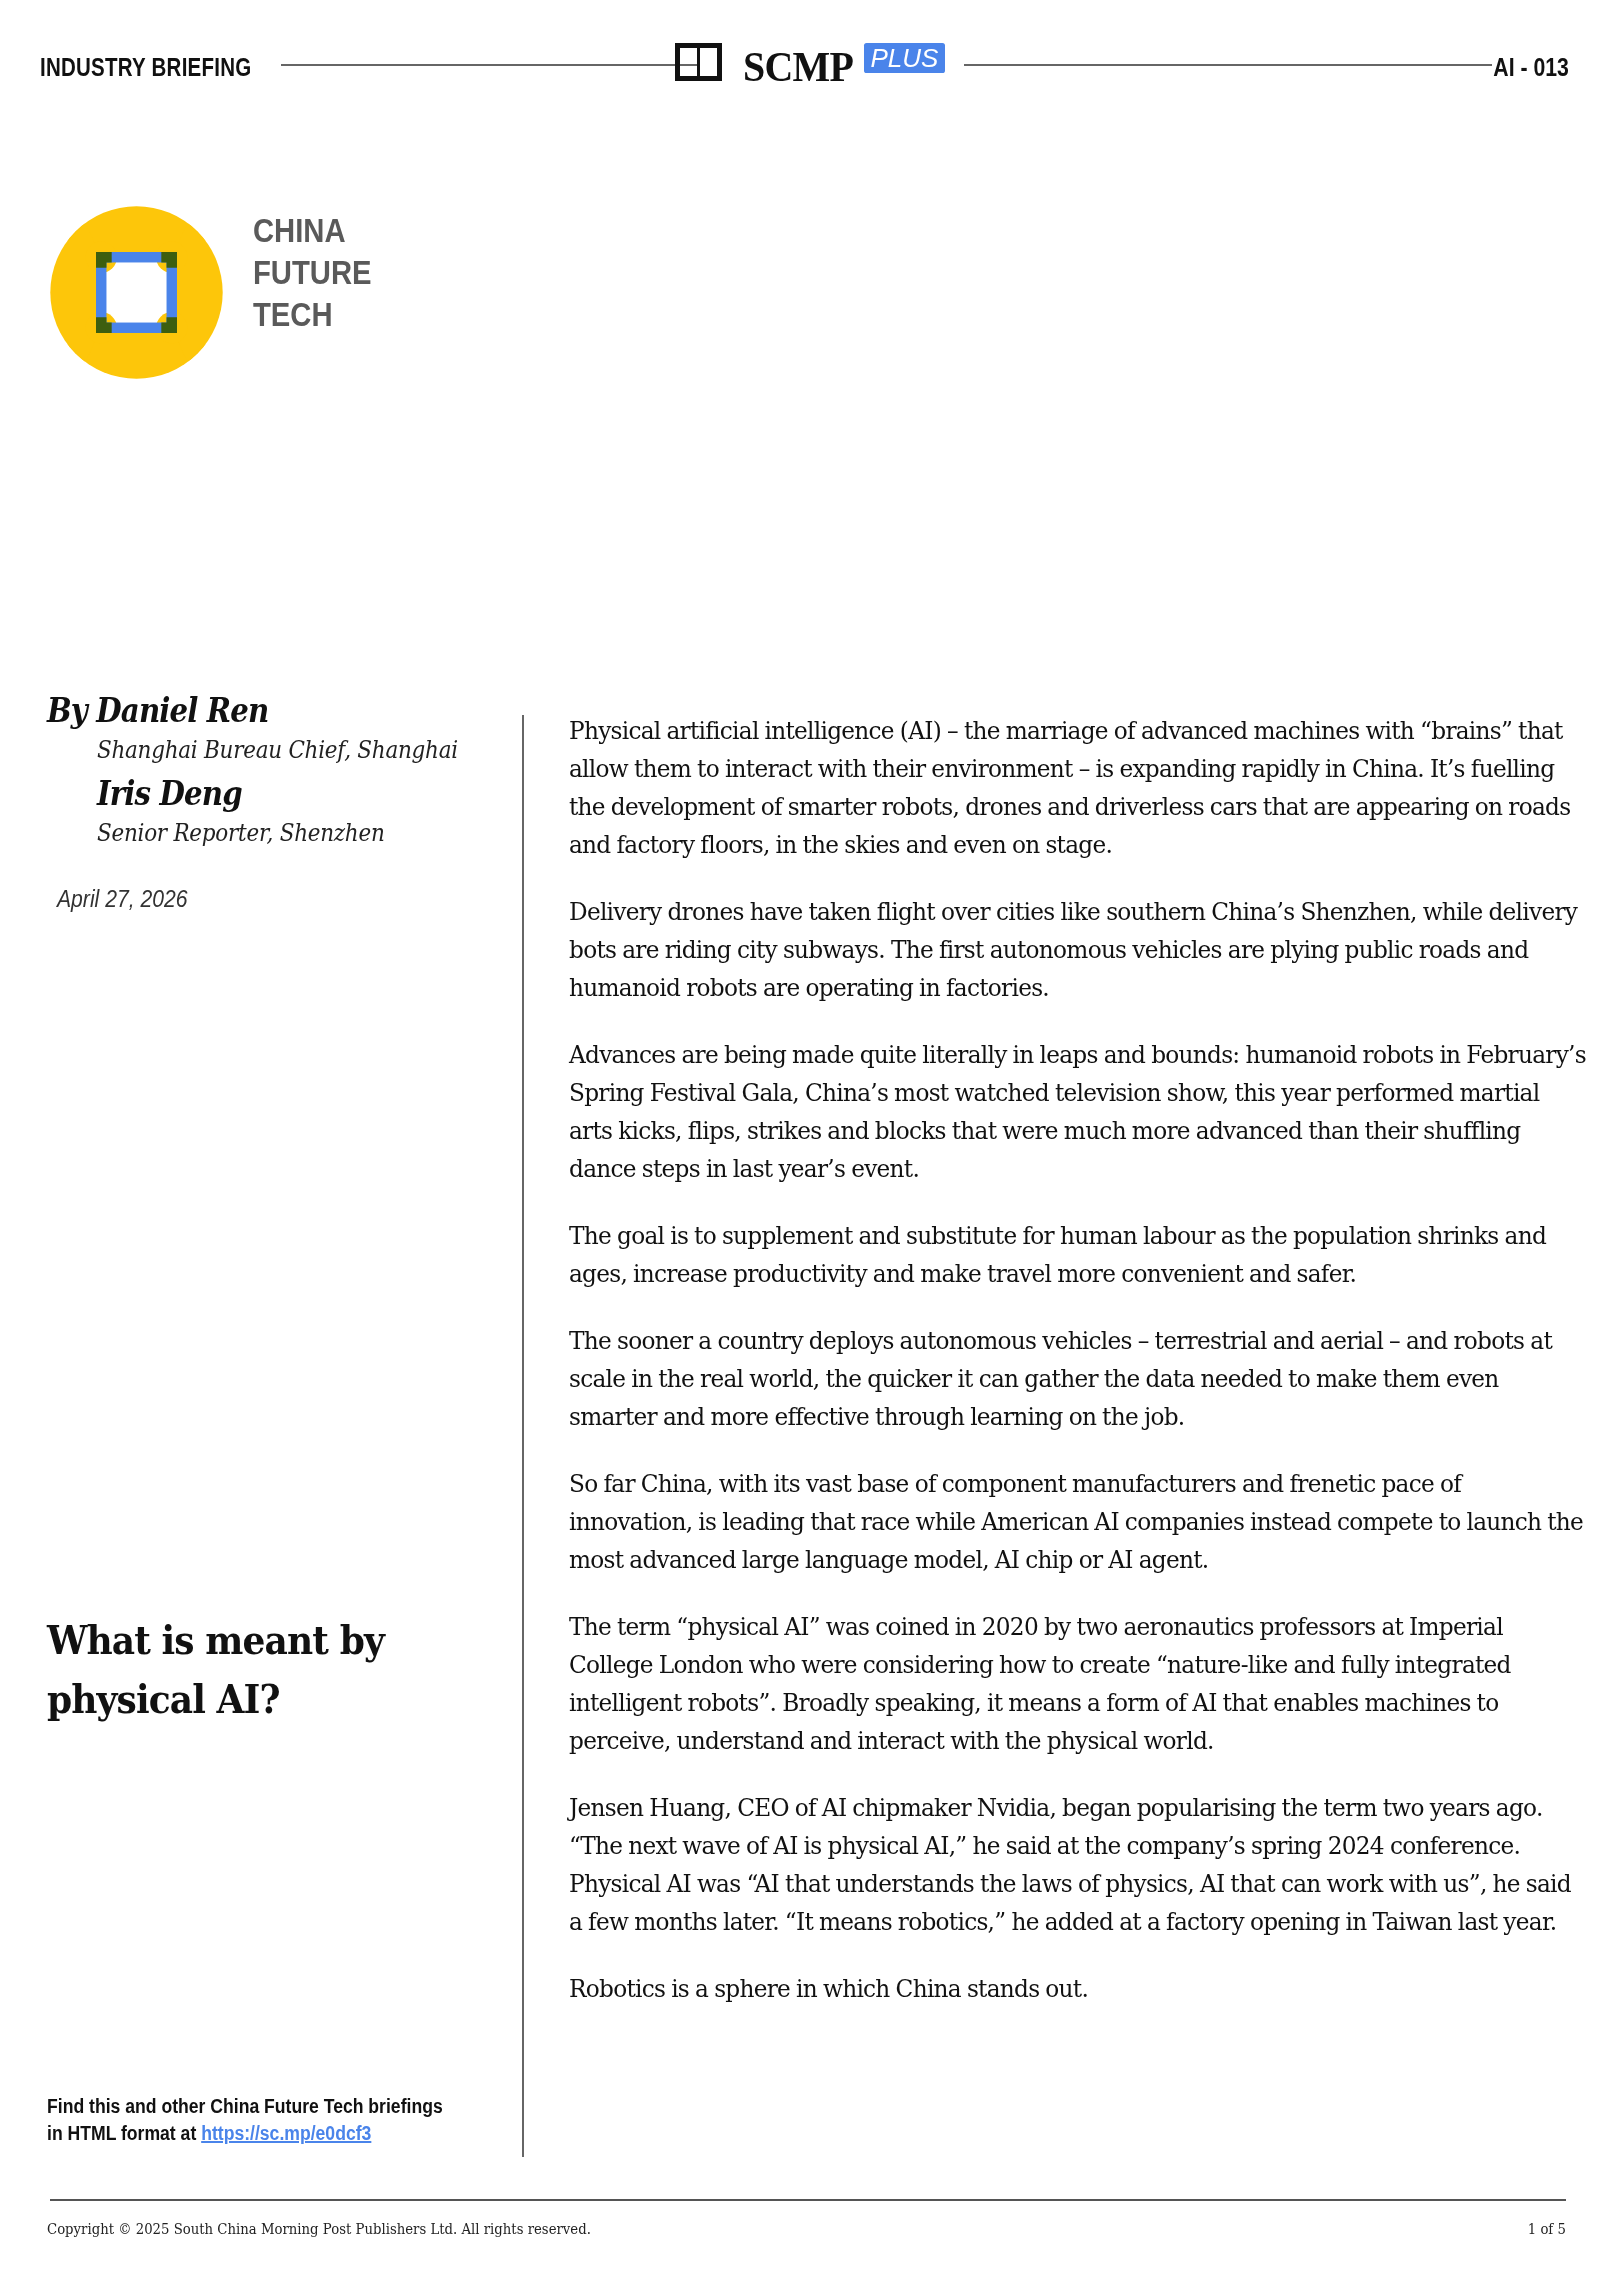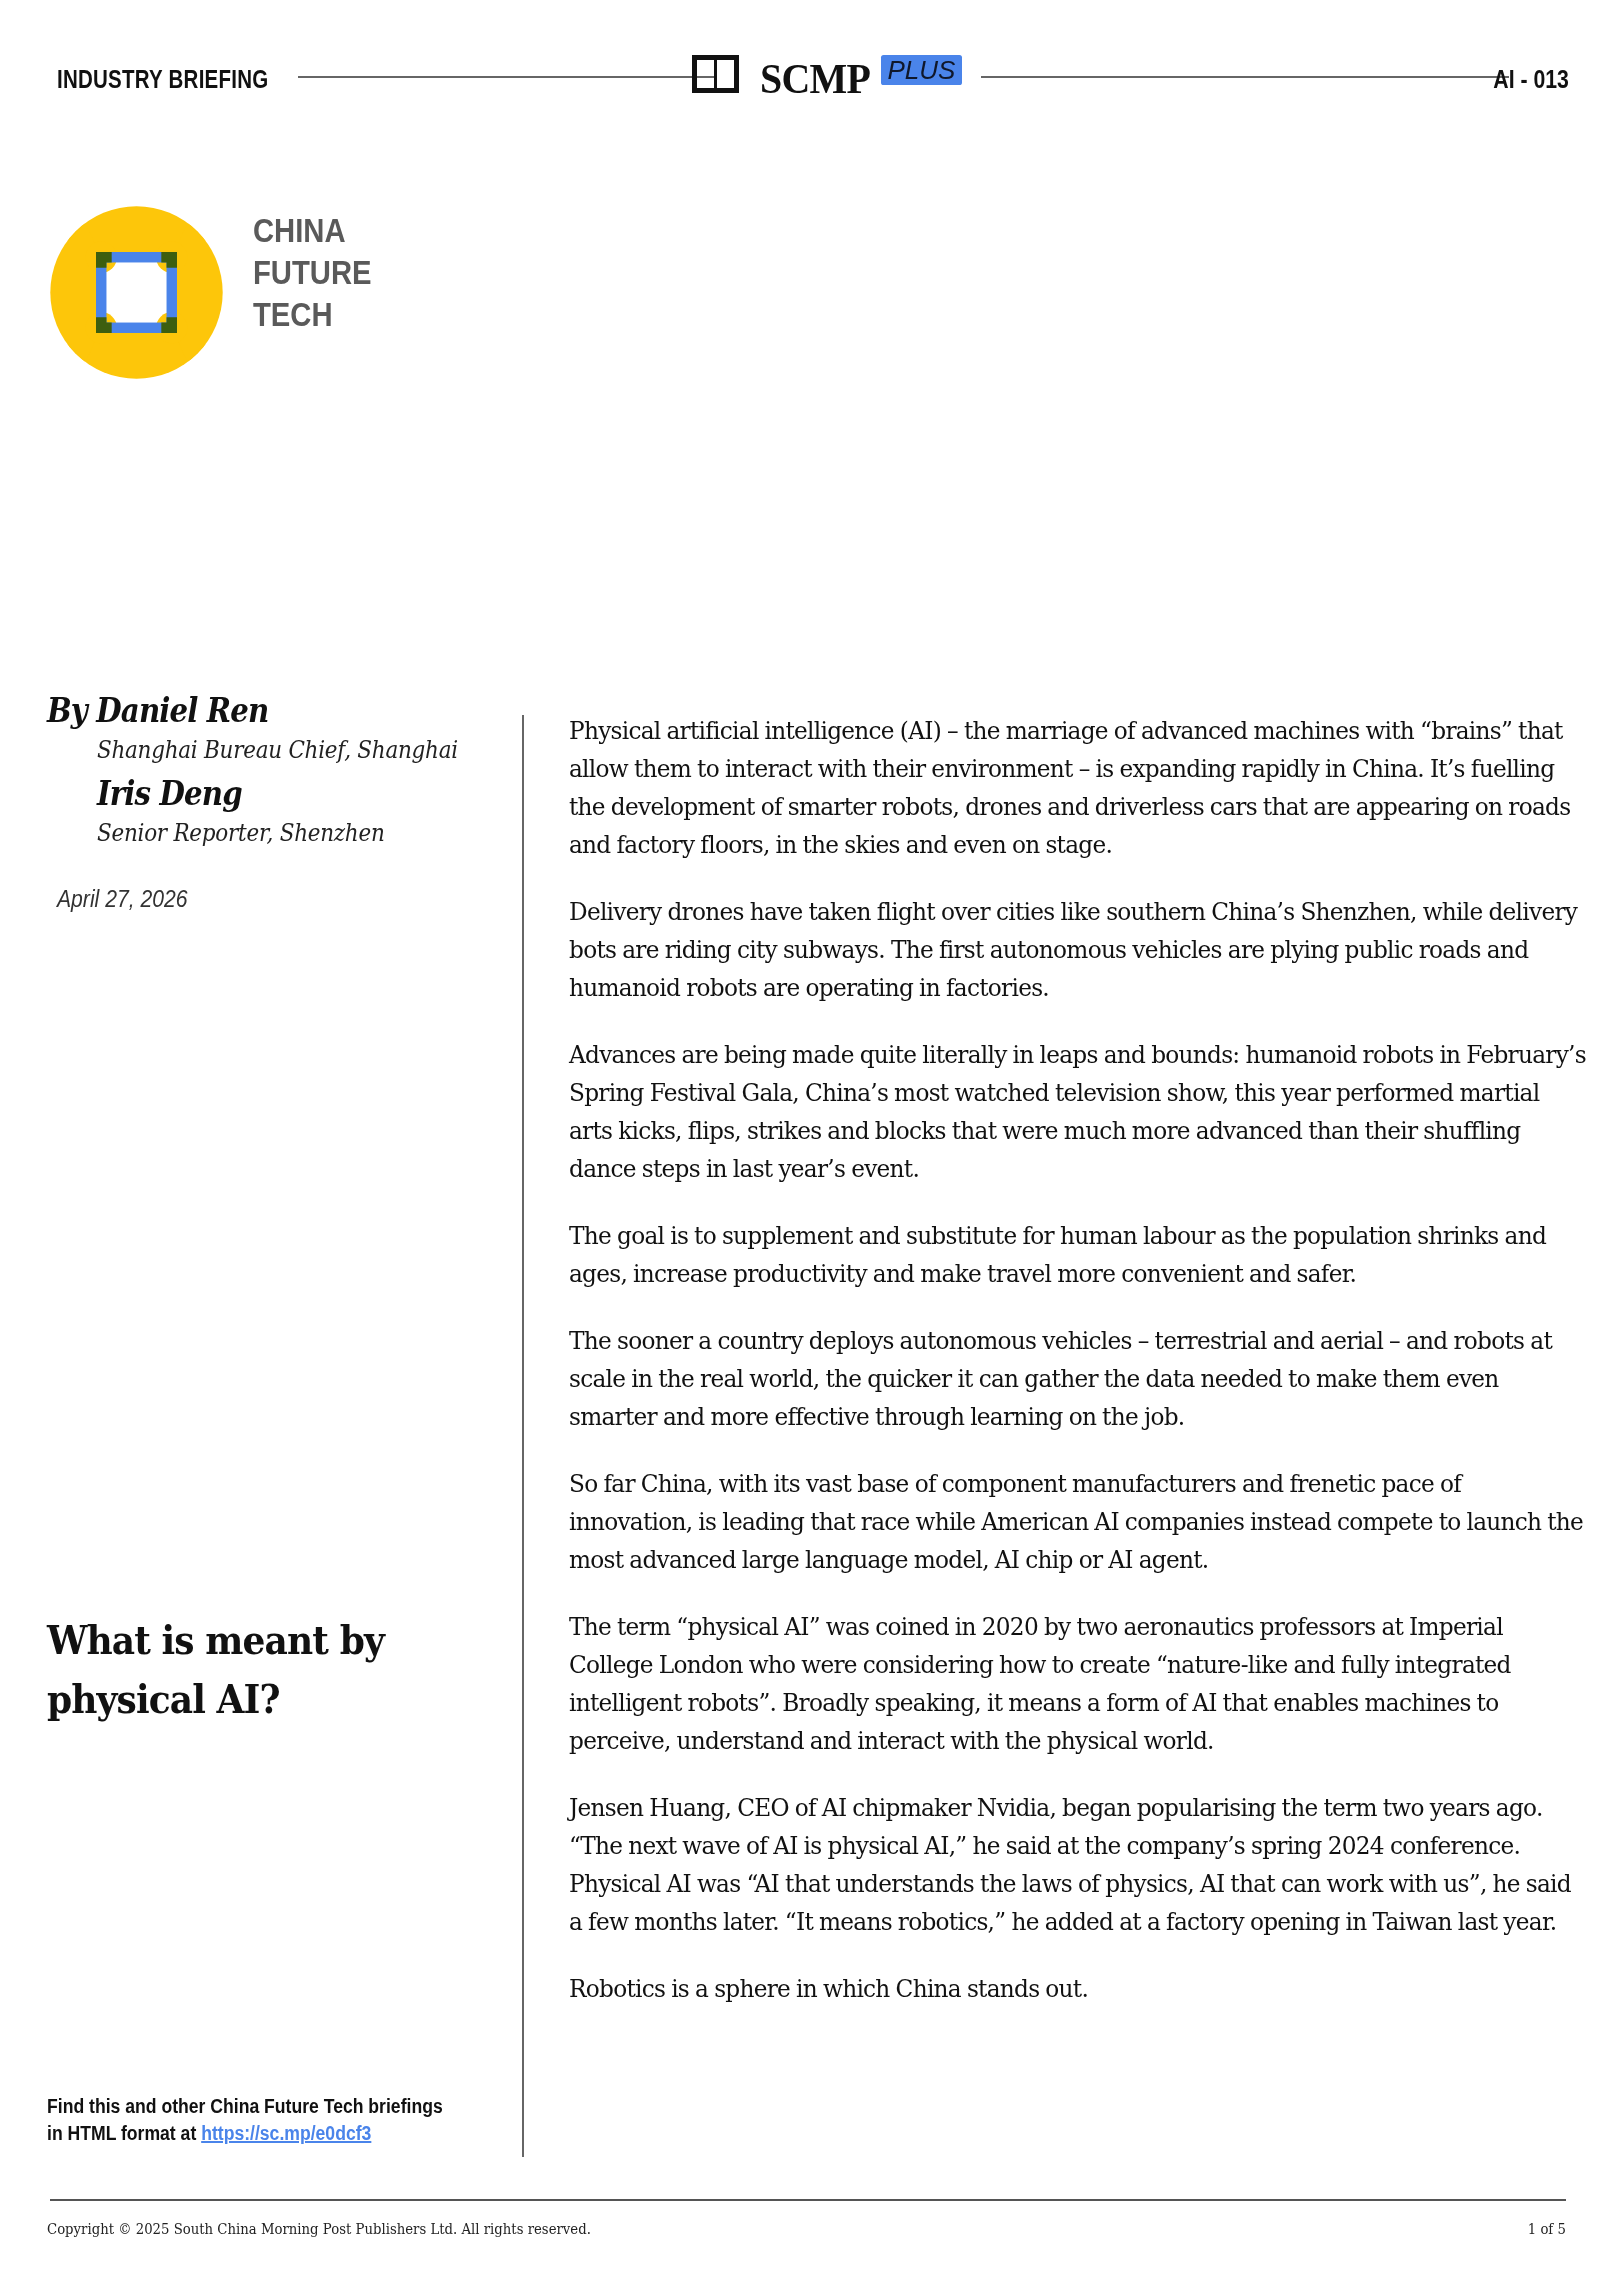--- a/index.html
+++ b/index.html
@@ -1,29 +1,29 @@
 <!DOCTYPE html>
 <html style="font-size:10.4px"><head>
 <meta charset="utf-8">
 <style>
   html, body { margin:0; padding:0; background:#ffffff; }
   body { width:1616px; height:2284px; position:relative; overflow:hidden; color:#111; font-family:"Liberation Serif", serif; }
 
   
-  .hdr { position:absolute; top:46px; left:57px; right:47px; height:39px;margin-top:12px; }
+  .hdr { position:absolute; top:46px; left:40px; right:47px; height:39px; }
   .hdr-left { position:absolute; left:0; top:6.5px; font-family:"Liberation Sans", sans-serif; font-weight:bold; font-size:25px; letter-spacing:0.3px; transform:scaleX(0.82); transform-origin:left center; color:#111; }
   .hdr-right { position:absolute; right:0; top:6.5px; font-family:"Liberation Sans", sans-serif; font-weight:bold; font-size:25px; transform:scaleX(0.85); transform-origin:right center; color:#111; }
   .hdr-rule { position:absolute; top:18px; height:2px; background:#666; }
   .hdr-rule.l { left:241px; width:417px; }
   .hdr-rule.r { left:924px; width:528px; }
   .brand { position:absolute; left:635px; top:-2.6px; height:42px; display:flex; align-items:flex-start; }
   .brand-mark { width:47px; height:38px; border:5.2px solid #111; box-sizing:border-box; position:relative; margin-right:18px; }
   .brand-mark::after { content:""; position:absolute; left:50%; top:0; bottom:0; width:3.9px; margin-left:-2px; background:#111; }
   .brand-word { font-family:"Liberation Serif", serif; font-weight:bold; font-size:42px; letter-spacing:-0.7px; color:#111; transform:scaleX(0.95); }
-  .brand-plus { margin-left:7.8px; background:#4a84ea; color:#0f172a; font-family:"Liberation Sans", sans-serif; font-style:italic; font-size:26px; padding:1.3px 6.5px; border-radius:2.6px; line-height:27px; }
+  .brand-plus { margin-left:7.8px; background:#4a84ea; color:#ffffff; font-family:"Liberation Sans", sans-serif; font-style:italic; font-size:26px; padding:1.3px 6.5px; border-radius:2.6px; line-height:27px; }
 
   
   .logo { position:absolute; left:49px; top:205px; width:175px; height:175px; }
   .logo-text { position:absolute; left:253px; top:209px; font-family:"Liberation Sans", sans-serif; font-weight:bold; font-size:34px; line-height:42px; color:#5a5a5a; transform:scaleX(0.86); transform-origin:left top; }
   .logo-text div { display:block; }
 
   
   .title { position:absolute; left:525px; top:205px; width:1056px; }
   .title-line { display:inline-block; background:#fdc60a; font-family:"DejaVu Serif", serif; font-weight:bold; font-size:90px; line-height:96px; letter-spacing:-2.6px; padding:0 3.9px 0 1.3px; margin-bottom:8.5px; white-space:nowrap; transform-origin:left top; }
 

